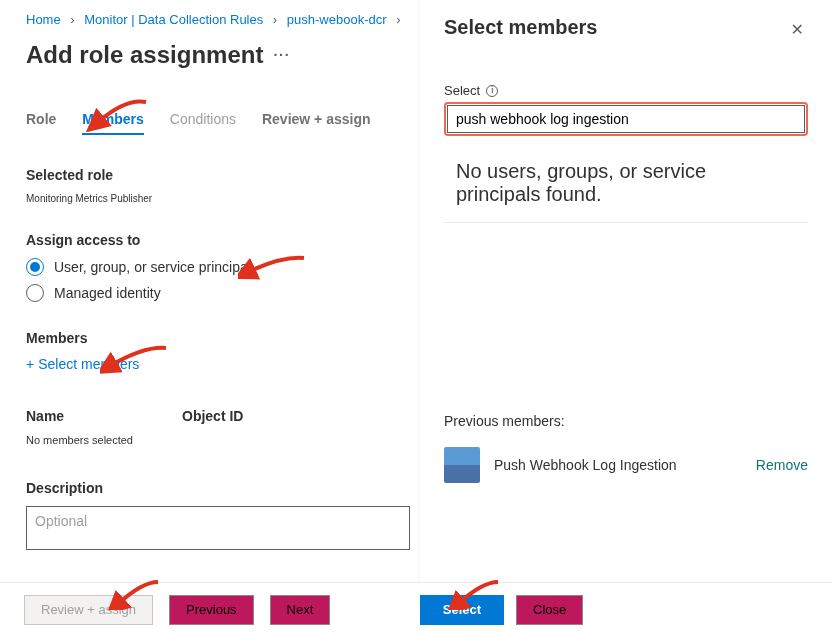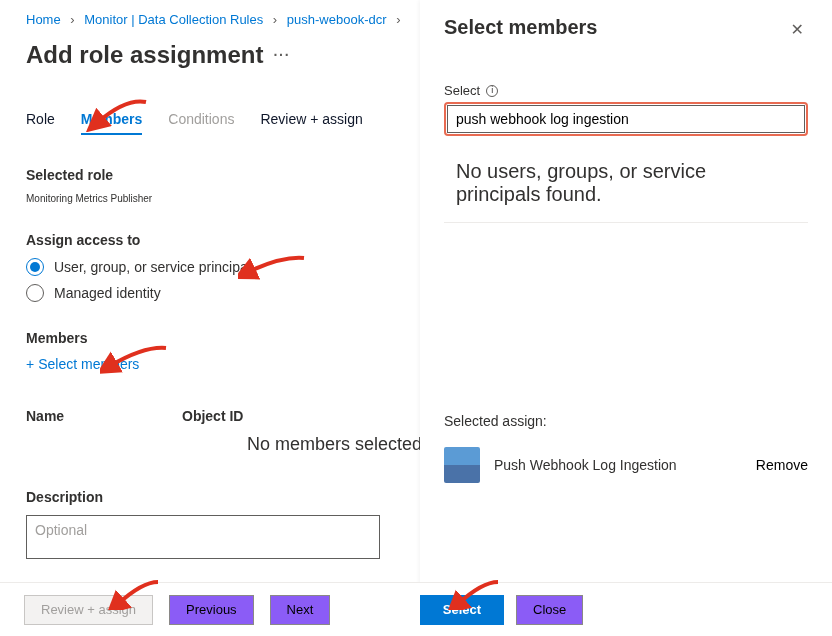--- a/index.html
+++ b/index.html
@@ -10,45 +10,45 @@
 
 .breadcrumb { font-size: 13px; color: #605e5c; }
 .breadcrumb .sep { margin: 0 6px; color: #605e5c; }
 .breadcrumb a { color: #0078d4; }
 
 .page-title { font-size: 24px; font-weight: 600; margin: 14px 0 2px; display: flex; align-items: center; gap: 10px; }
 .page-title .dots { color: #605e5c; font-size: 14px; letter-spacing: 1px; }
 
 .tabs { display: flex; gap: 26px; border-bottom: none; margin-top: 42px; margin-bottom: 32px; }
 .tab { padding: 0 0 6px; font-size: 14px; cursor: pointer; }
-.tab.link { color: #0f172a; }
+.tab.link { color: #737373; font-weight: bold; }
 .tab.sel { color: #0078d4; font-weight: 600; border-bottom: 2px solid #0078d4; }
 .tab.dis { color: #a19f9d; }
 
 .sect-label { font-size: 14px; font-weight: 600; margin: 0 0 10px; }
 .sect-value { font-size: 10px; margin-bottom: 28px; }
 
 .radio-group { margin-bottom: 28px; }
 .radio { display: flex; align-items: center; gap: 10px; margin: 8px 0; cursor: pointer; font-size: 14px; }
 .radio .circle { width: 18px; height: 18px; border: 1px solid #605e5c; border-radius: 50%; display: flex; align-items: center; justify-content: center; }
 .radio.checked .circle { border-color: #0078d4; }
 .radio.checked .circle::after { content: ""; width: 10px; height: 10px; background: #0078d4; border-radius: 50%; }
 
 .link-action { color: #0078d4; font-size: 14px; cursor: pointer; }
 .link-action .plus { margin-right: 4px; }
 .members-block { margin-bottom: 28px; }
 
 .table-head { display: flex; font-size: 14px; font-weight: 600; padding: 8px 0 10px; margin-top: 22px; }
 .table-head .col-name { width: 156px; }
-.table-empty { font-size: 18px; padding: 0 0 12px; text-align: right; }
+.table-empty { font-size: 11px; padding: 0 0 12px; }
 
-.desc-box { width: 354px; height: 44px; border: 1px solid #605e5c; padding: 6px 8px; color: #a19f9d; font-size: 14px; margin-top: 8px; }
+.desc-box { width: 384px; height: 44px; border: 1px solid #605e5c; padding: 6px 8px; color: #a19f9d; font-size: 14px; margin-top: 8px; }
 
 .footer { position: absolute; left: 0; bottom: 0; width: 832px; height: 54px; border-top: 1px solid #edebe9; display: flex; align-items: center; padding: 0 24px; background: #fff; }
-.btn { height: 30px; padding: 0 16px; font-size: 13px; border: 1px solid #8a8886; background: #8b5cf6; cursor: pointer; display: inline-flex; align-items: center; justify-content: center; }
+.btn { height: 30px; padding: 0 16px; font-size: 13px; border: 1px solid #8a8886; background: #be185d; cursor: pointer; display: inline-flex; align-items: center; justify-content: center; }
 .btn.disabled { color: #a19f9d; background: #f3f2f1; border-color: #c8c6c4; }
 .btn.primary { background: #0078d4; color: #fff; border-color: #0078d4; font-weight: 600; }
 .footer .left-group { display: flex; gap: 16px; width: 396px; }
 .footer .right-group { display: flex; gap: 12px; margin-left: 0; }
 
 .right-pane { position: absolute; right: 0; top: 0; width: 412px; height: 636px; background: #fff; padding: 16px 24px 0 24px; box-shadow: -1px 0 4px rgba(0,0,0,0.05); }
 .rp-head { display: flex; justify-content: space-between; align-items: start; }
 .rp-title { font-size: 20px; font-weight: 600; }
 .close-x { font-size: 16px; cursor: pointer; color: #605e5c; padding: 4px; }
 
@@ -57,21 +57,21 @@
 .search-wrap-outer { border: 2px solid #e86b52; border-radius: 4px; padding: 1px; margin-top: 4px; }
 .search-wrap-inner { border: 1px solid #605e5c; }
 .search-input { width: 100%; border: none; outline: none; font-size: 14px; padding: 5px 8px; font-family: inherit; }
 
 .no-results { font-size: 20px; color: #323130; padding: 24px 12px 16px; border-bottom: 1px solid #edebe9; }
 
 .sel-members-label { font-size: 14px; margin-top: 190px; }
 .member-row { display: flex; align-items: center; margin-top: 18px; gap: 14px; }
 .member-icon { width: 36px; height: 36px; background: linear-gradient(180deg,#5b9bd5 0 50%,#4a72a8 50% 100%); border-radius: 2px; flex-shrink: 0; }
 .member-name { font-size: 14px; flex: 1; }
-.remove-link { color: #000000; font-size: 14px; cursor: pointer; }
+.remove-link { color: #0f766e; font-size: 14px; cursor: pointer; }
 
 .arrow { position: absolute; pointer-events: none; }
 </style>
 </head>
 <body>
 
 <div class="left-pane">
   <div class="breadcrumb">
     <a>Home</a>
     <span class="sep">›</span>
@@ -136,21 +136,21 @@
     <span class="info-icon">i</span>
   </div>
   <div class="search-wrap-outer">
     <div class="search-wrap-inner">
       <input class="search-input" value="push webhook log ingestion" style="">
     </div>
   </div>
 
   <div class="no-results">No users, groups, or service principals found.</div>
 
-  <div class="sel-members-label">Selected assign:</div>
+  <div class="sel-members-label">Previous members:</div>
   <div class="member-row">
     <div class="member-icon"></div>
     <div class="member-name">Push Webhook Log Ingestion</div>
     <div class="remove-link">Remove</div>
   </div>
 </div>
 
 <div class="footer">
   <div class="left-group">
     <button class="btn disabled">Review + assign</button>

